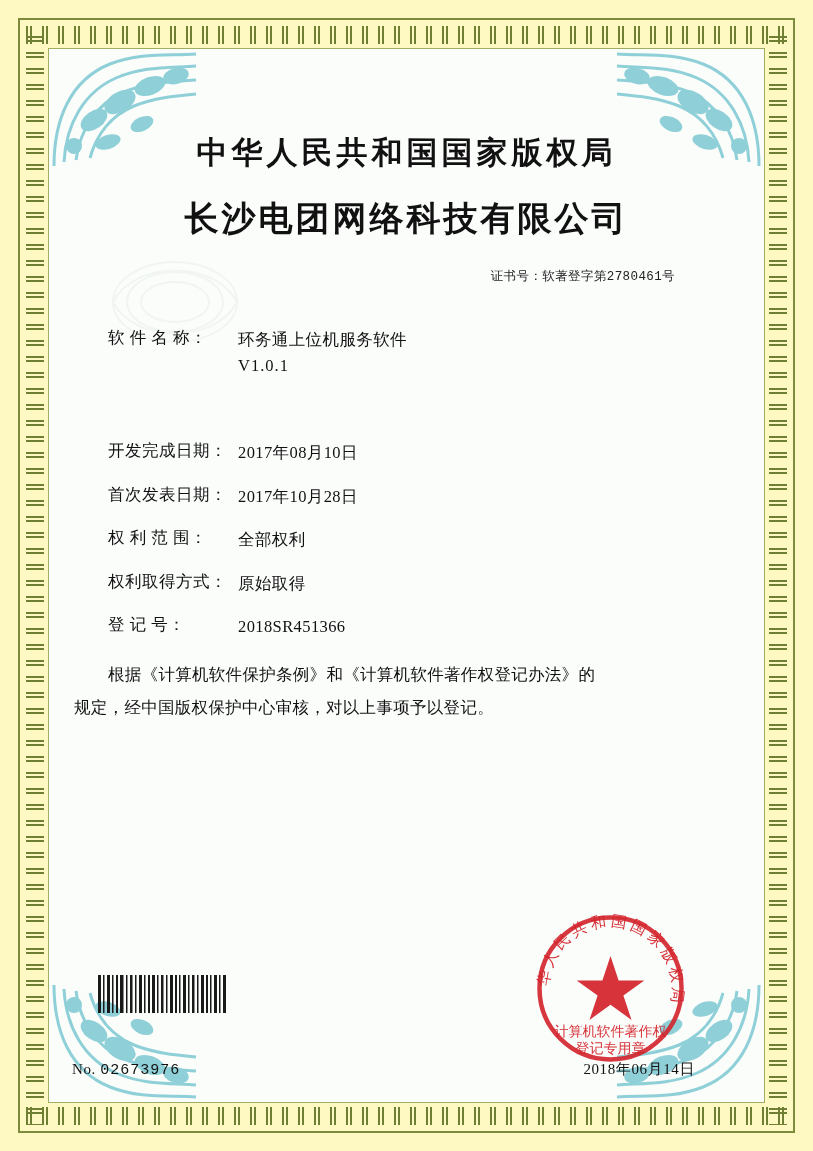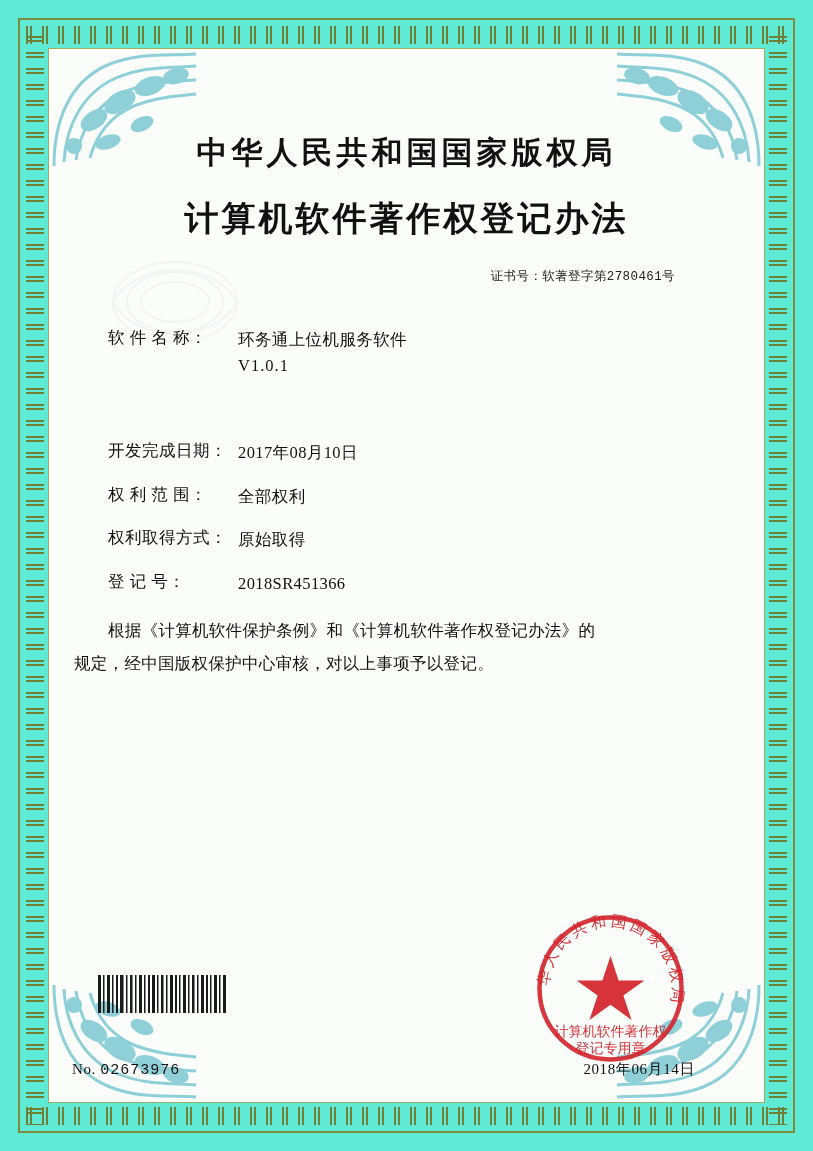--- a/index.html
+++ b/index.html
@@ -10,21 +10,21 @@
   body {
     width: 813px;
     height: 1151px;
     font-family: "Liberation Serif", serif;
     overflow: hidden;
   }
   .page {
     position: relative;
     width: 813px;
     height: 1151px;
-    background: #5eead4;
+    background: #fef9c3;
     box-sizing: border-box;
   }
 
   
   .border-outer {
     position: absolute;
     left: 18px;
     top: 18px;
     right: 18px;
     bottom: 18px;
@@ -315,21 +315,21 @@
         <ellipse cx="80" cy="62" rx="34" ry="20"></ellipse>
         <path d="M18 62 C40 20 120 20 142 62"></path>
         <path d="M18 62 C40 104 120 104 142 62"></path>
       </g>
     </svg>
   </div>
 
   <div class="content">
 
     <div class="title-main">中华人民共和国国家版权局</div>
-    <div class="title-sub">计算机软件著作权登记办法</div>
+    <div class="title-sub">长沙电团网络科技有限公司</div>
 
     <div class="cert-no">证书号：软著登字第2780461号</div>
 
     <div class="fields">
 
       <div class="field-row">
         <div class="f-label">软 件 名 称：</div>
         <div class="f-value">
           <span>环务通上位机服务软件</span>
           <span class="ver">V1.0.1</span>
@@ -340,20 +340,24 @@
 
 
       <div class="gap-lg"></div>
 
       <div class="dates">
         <div class="field-row">
           <div class="f-label">开发完成日期：</div>
           <div class="f-value">2017年08月10日</div>
         </div>
 
+        <div class="field-row">
+          <div class="f-label">首次发表日期：</div>
+          <div class="f-value">2017年10月28日</div>
+        </div>
 
         <div class="field-row">
           <div class="f-label">权 利 范 围：</div>
           <div class="f-value">全部权利</div>
         </div>
 
         <div class="field-row">
           <div class="f-label">权利取得方式：</div>
           <div class="f-value">原始取得</div>
         </div>

